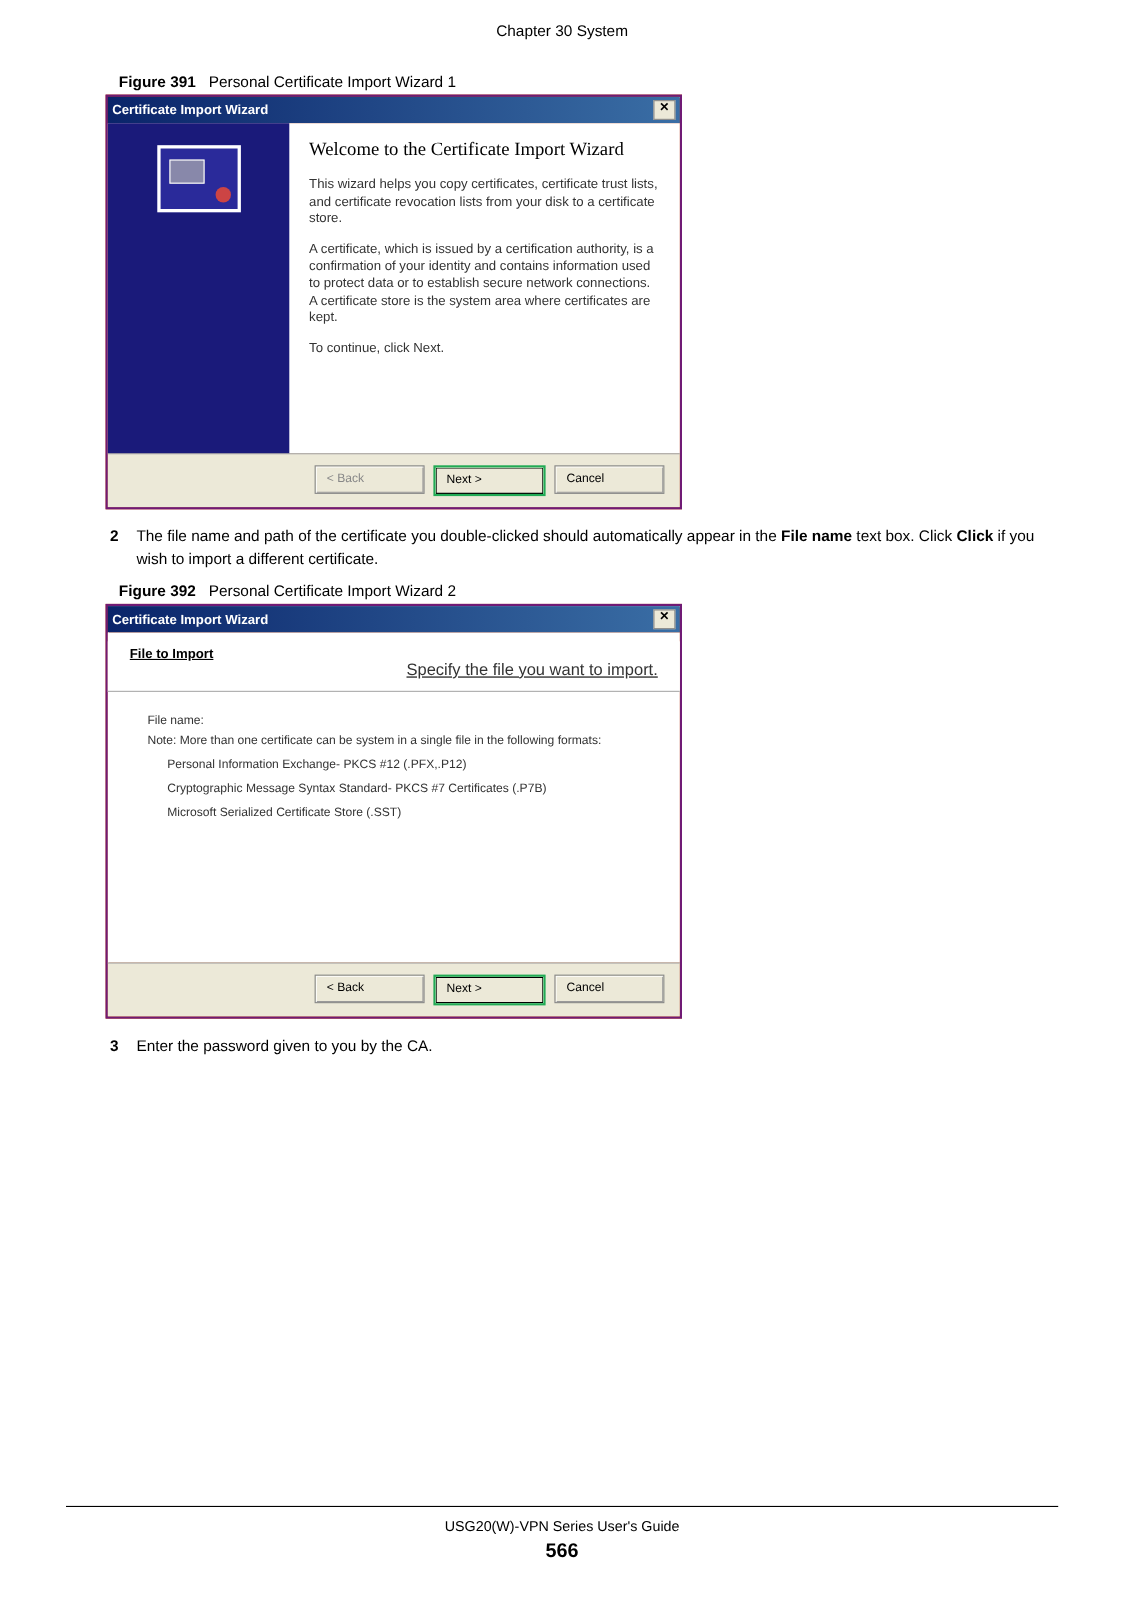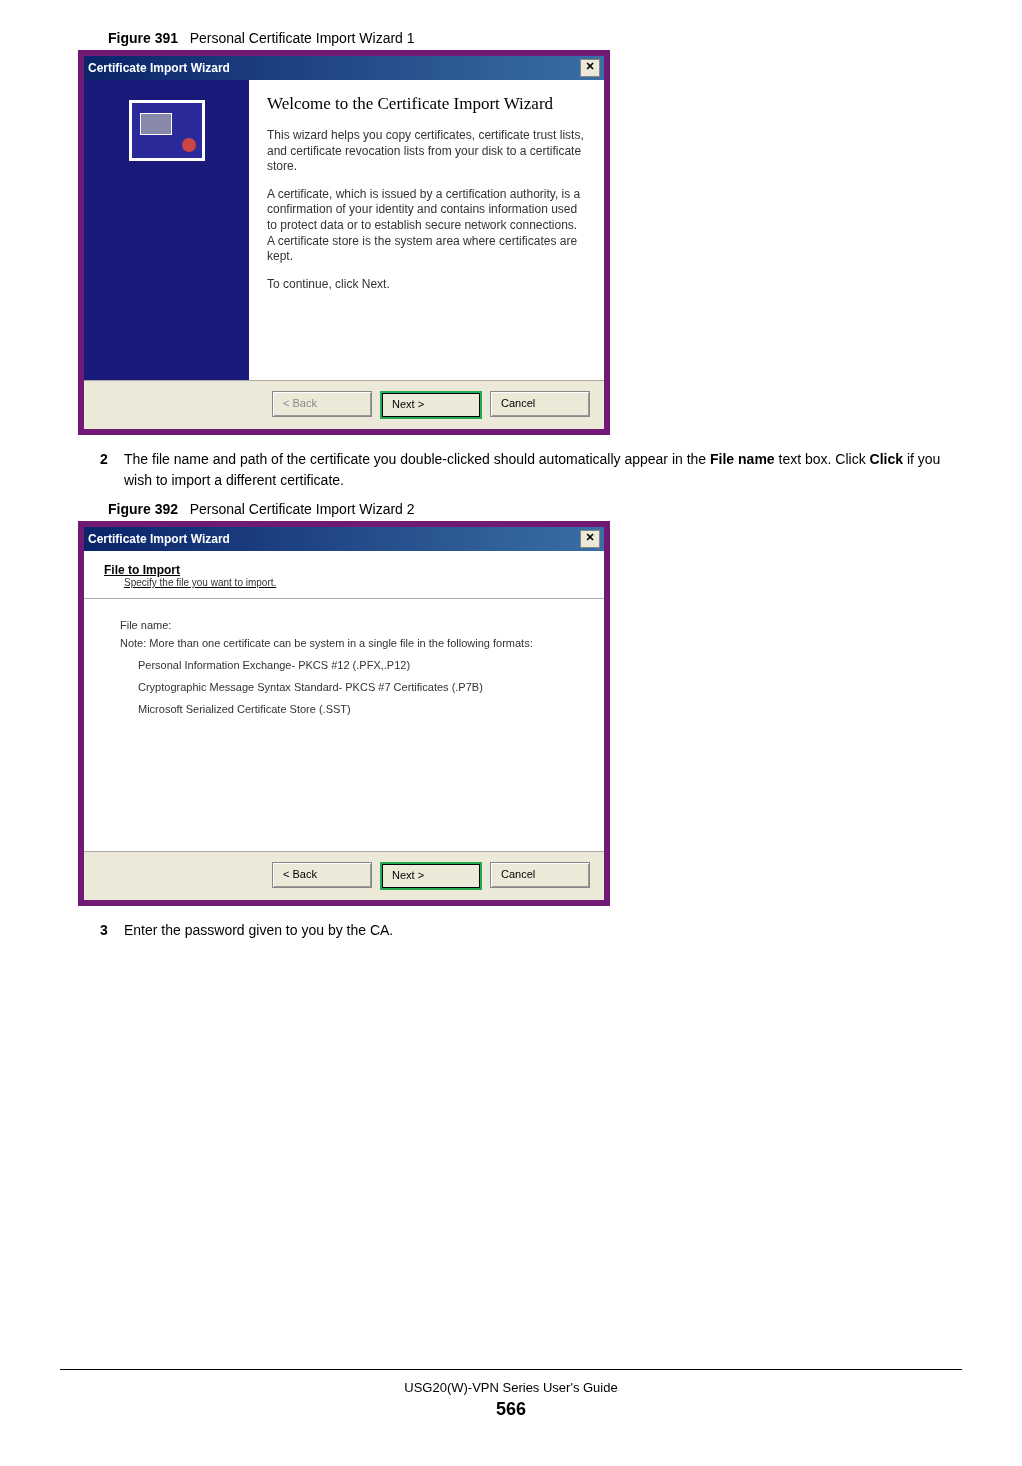--- a/index.html
+++ b/index.html
@@ -35,22 +35,22 @@
     font-weight: bold;
     width: 24px;
     flex-shrink: 0;
   }
   .step-text { flex: 1; }
   b.inline { font-weight: bold; }
 
   
   .wizard {
     width: 520px;
-    margin-left: 18px;
-    border: 6px solid #701a75;
+    margin-left: 36px;
+    border: 2px solid #701a75;
     background: #c2410c;
     box-shadow: 1px 1px 0 #fff inset;
   }
   .titlebar {
     background: linear-gradient(to right, #0a246a, #3a6ea5);
     color: #fff;
     font-size: 12px;
     font-weight: bold;
     padding: 3px 4px;
     display: flex;
@@ -115,21 +115,21 @@
     padding: 8px 0 0 0;
     min-height: 292px;
   }
   .wiz-header-inner {
     padding: 4px 20px 10px 20px;
     border-bottom: 1px solid #aaa;
     background:#fff;
     text-decoration:underline;
   }
   .wiz-header-inner .h1 { font-weight:bold; font-size:12px; }
-  .wiz-header-inner .h2 { font-size:10px; margin-left:20px; color:#333; }
+  .wiz-header-inner .h2 { font-size:15px; margin-left:20px; color:#333;text-align:right; }
   .wiz-form {
     padding: 20px 36px 10px 36px;
     font-size: 11px;
     color:#333;
   }
   .wiz-form label { display:block; margin-bottom:4px; }
   .wiz-form .row { display:flex; gap:8px; margin-bottom:16px; }
   .wiz-form input[type=text] {
     flex:1; height:20px; border:1px solid #7a7a7a; background:#fff;
     font-size:11px; padding:0 2px;
@@ -171,20 +171,21 @@
   .footer-line {
     border-top:1px solid #000;
     margin: 0 60px 10px 60px;
   }
 </style>
 </head>
 <body>
 
 <div class="page">
 
+  <div class="chapter-header">Chapter 30 System</div>
 
   <div class="figure-caption">
     <b>Figure 391</b>&nbsp;&nbsp;
     <span>Personal Certificate Import Wizard 1</span>
   </div>
 
   <div class="wizard">
     <div class="titlebar">
       <span>Certificate Import Wizard</span>
       <div class="closebtn">✕</div>

